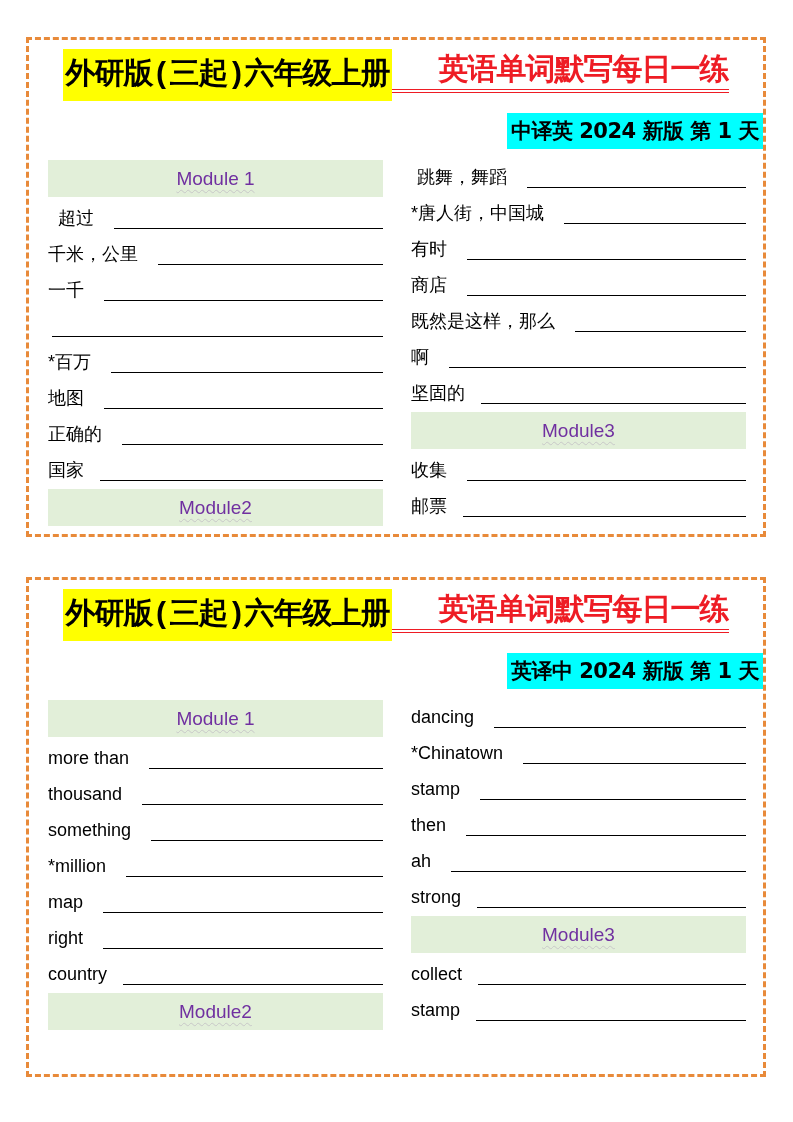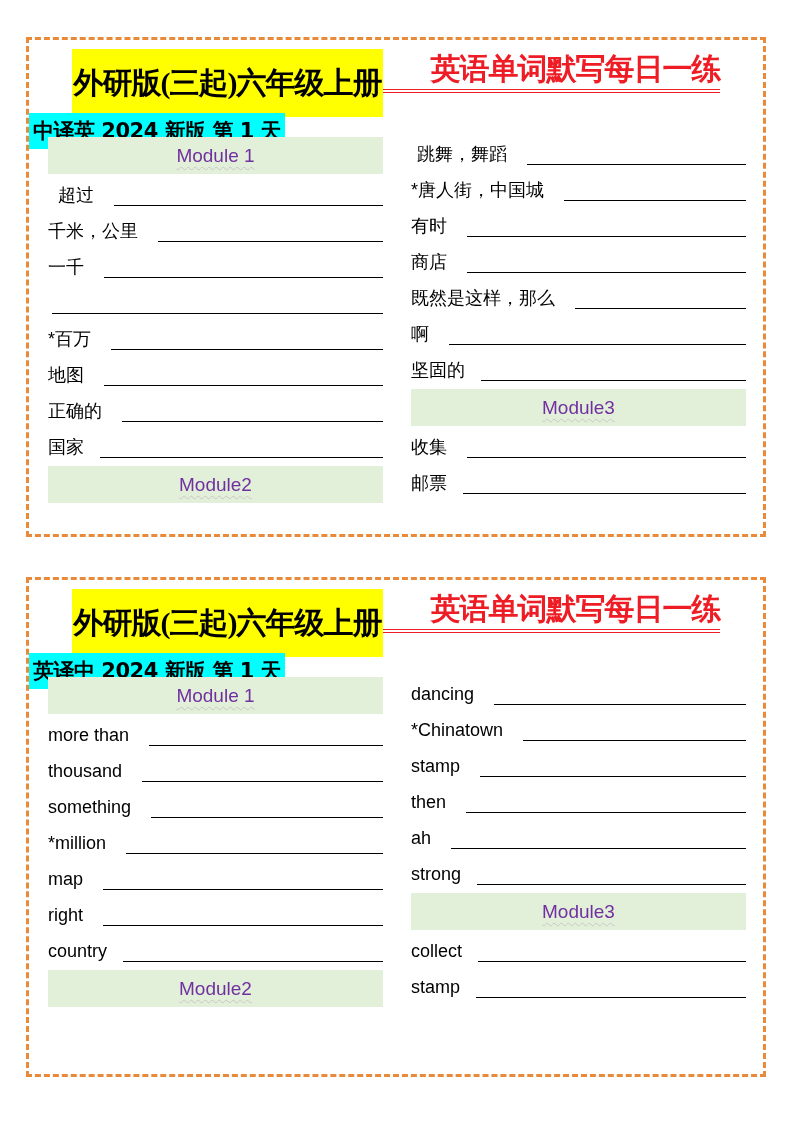--- a/index.html
+++ b/index.html
@@ -8,36 +8,36 @@
       position: absolute; left: 26px; width: 740px;
       border: 3px dashed #e88a3a; box-sizing: border-box;
     }
     .card-1 { top: 37px; height: 500px; }
     .card-2 { top: 577px; height: 500px; }
     .title-row {
       position: absolute; top: 9px; left: 0; right: 0; text-align: center; height: 44px; white-space: nowrap;
     }
     .title-left {
       display: inline-block; background: #ffff00; color: #000; font-size: 30px; font-weight: bold;
-      height: 44px; line-height: 44px; padding: 12px 2px; letter-spacing: -1px; vertical-align: top;
-      font-family: Liberation Serif, serif;
+      height: 44px; line-height: 44px; padding: 4px 2px; letter-spacing: -1px; vertical-align: top;
+      font-family: Liberation Mono, monospace;
     }
     .title-right {
       display: inline-block; color: #ee1c24; font-size: 30px; font-weight: bold;
       height: 44px; line-height: 40px; letter-spacing: -1px; vertical-align: top;
       border-bottom: 4px double #ee1c24; box-sizing: border-box;
       font-family: "DejaVu Sans", sans-serif;
       padding-left: 47px;
     }
-    .subtitle-row { position: absolute; top: 73px; left: 0; right: 16px; text-align: left; }
+    .subtitle-row { position: absolute; top: 73px; left: 0; right: 0; text-align: right; }
     .subtitle {
       display: inline-block; background: #00ffff; font-size: 21px; font-weight: bold;
       height: 36px; line-height: 36px; padding: 0 4px; letter-spacing: -0.5px;
     }
-    .col { position: absolute; top: 97px; width: 335px; }
+    .col { position: absolute; top: 120px; width: 335px; }
     .col-left { left: 19px; }
     .col-right { left: 382px; }
     .module {
       background: #e2efd9; height: 37px; line-height: 37px; text-align: center;
       color: #7030a0; font-size: 19px; font-family: "Liberation Sans", sans-serif;
       margin-bottom: 0px;
     }
     .module span { text-decoration: underline wavy #c8c8c8; text-decoration-thickness: 1px; text-underline-offset: 4px; }
     .row { height: 36px; display: flex; align-items: flex-end; font-size: 18px; gap: 16px; }
     .row .lbl { white-space: nowrap; padding-bottom: 4px; line-height: 22px; font-family: "Liberation Sans", sans-serif; }

